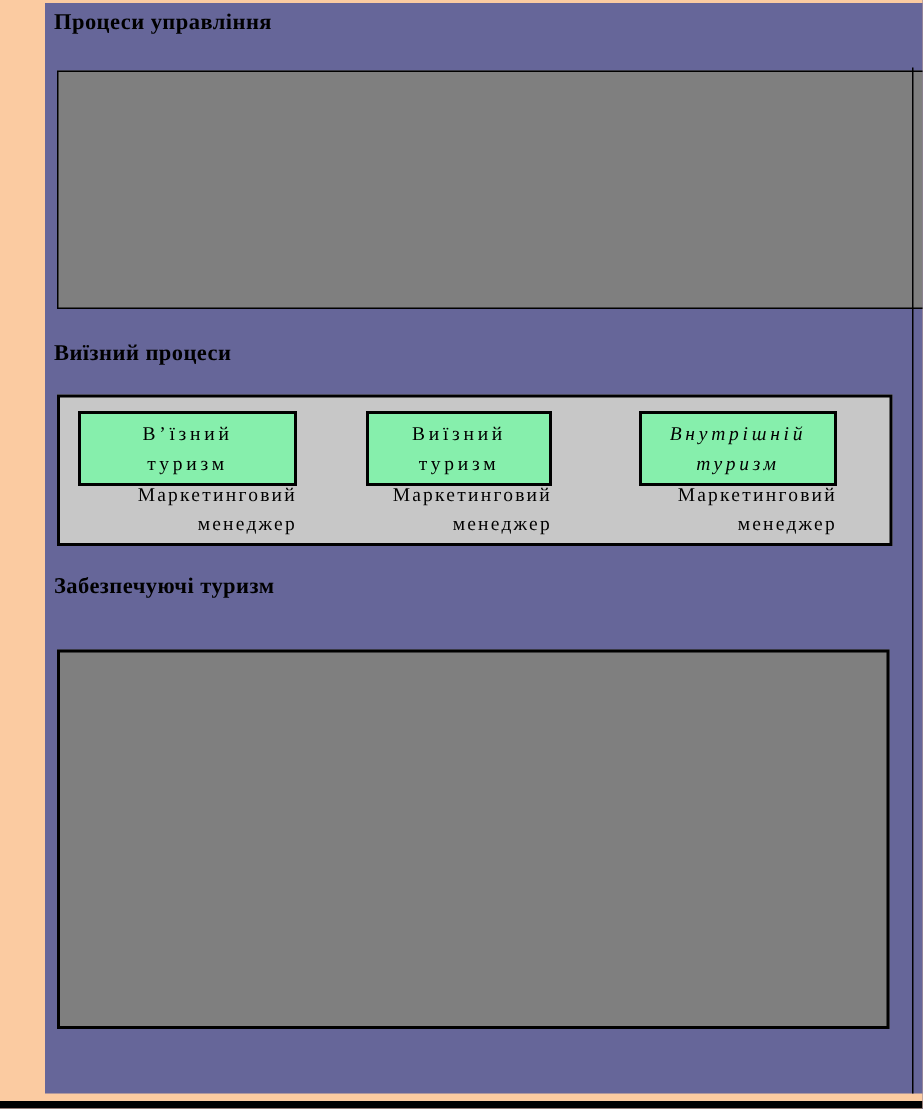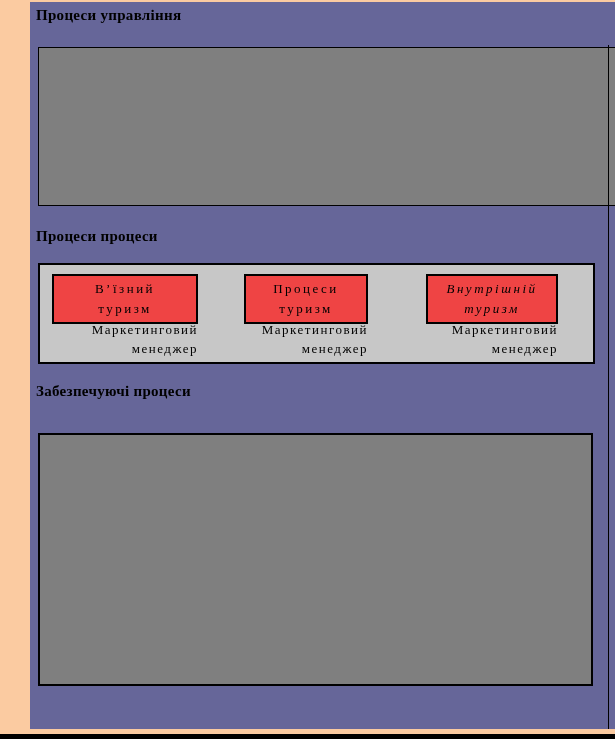--- a/index.html
+++ b/index.html
@@ -41,21 +41,21 @@
   .main-container{
     position:absolute;
     left:8px;top:261px;width:557px;height:101px;
     background:#C7C7C7;
     border:2px solid #000;
     box-sizing:border-box;
   }
   .card{
     position:absolute;
     top:272px;height:50px;
-    background:#ef4444;
+    background:#86efac;
     border:2px solid #000;
     box-sizing:border-box;
     text-align:center;
     font-size:13px;
     letter-spacing:2.5px;
     line-height:20px;
     padding-top:3px;
     color:#000;
   }
   .card-1{left:22px;width:146px;}
@@ -80,51 +80,51 @@
 </head>
 <body>
 
 <div class="page">
   <div class="canvas">
 
     <div class="heading heading-management">Процеси управління</div>
 
     <div class="gray-box gray-box-top"></div>
 
-    <div class="heading heading-main">Процеси процеси</div>
+    <div class="heading heading-main">Виїзний процеси</div>
 
     <div class="main-container"></div>
 
     <div class="card card-1">
       <span>В’їзний</span>
       <span>туризм</span>
     </div>
     <div class="card card-2">
-      <span>Процеси</span>
+      <span>Виїзний</span>
       <span>туризм</span>
     </div>
     <div class="card card-3">
       <span>Внутрішній</span>
       <span>туризм</span>
     </div>
 
     <div class="caption caption-1">
       <span>Маркетинговий</span>
       <span>менеджер</span>
     </div>
     <div class="caption caption-2">
       <span>Маркетинговий</span>
       <span>менеджер</span>
     </div>
     <div class="caption caption-3">
       <span>Маркетинговий</span>
       <span>менеджер</span>
     </div>
 
-    <div class="heading heading-supporting">Забезпечуючі процеси</div>
+    <div class="heading heading-supporting">Забезпечуючі туризм</div>
 
     <div class="gray-box gray-box-bottom"></div>
 
   </div>
 
   <div class="right-black-line"></div>
   <div class="bottom-black-bar"></div>
 </div>
 
 </body></html>

